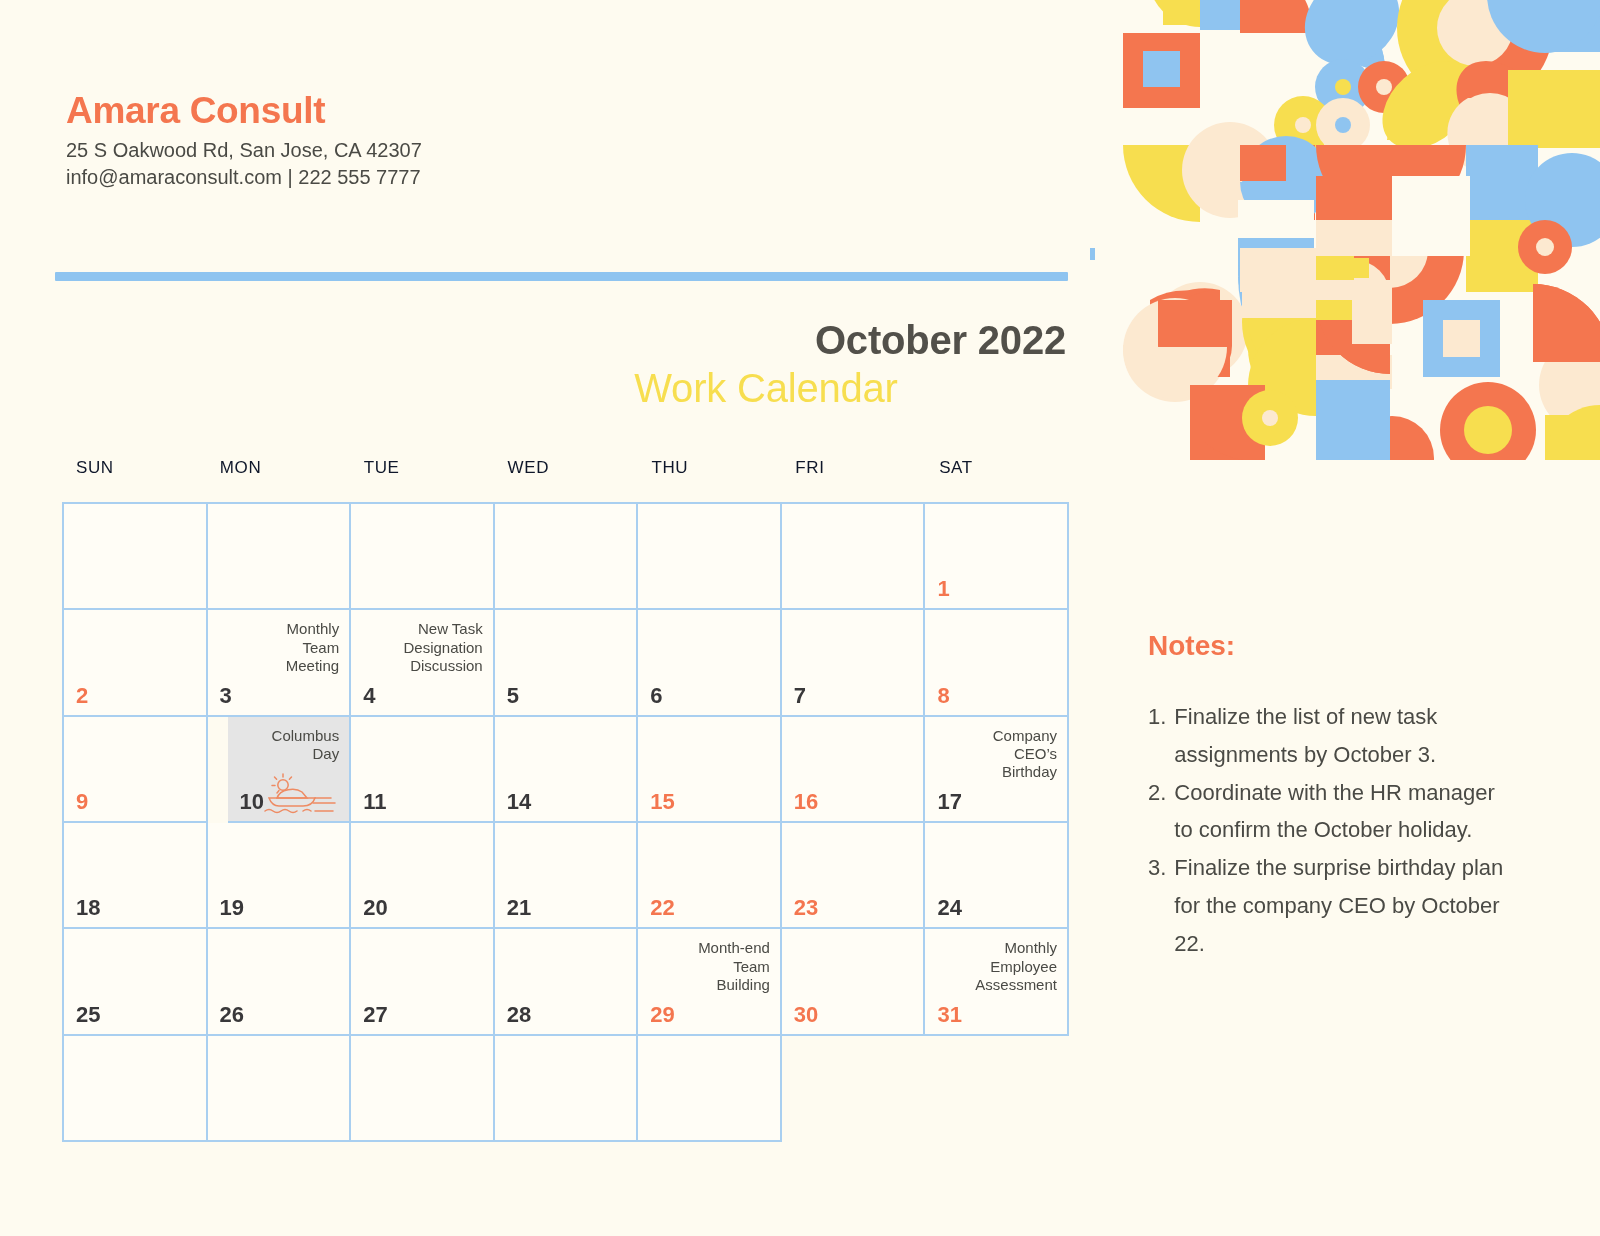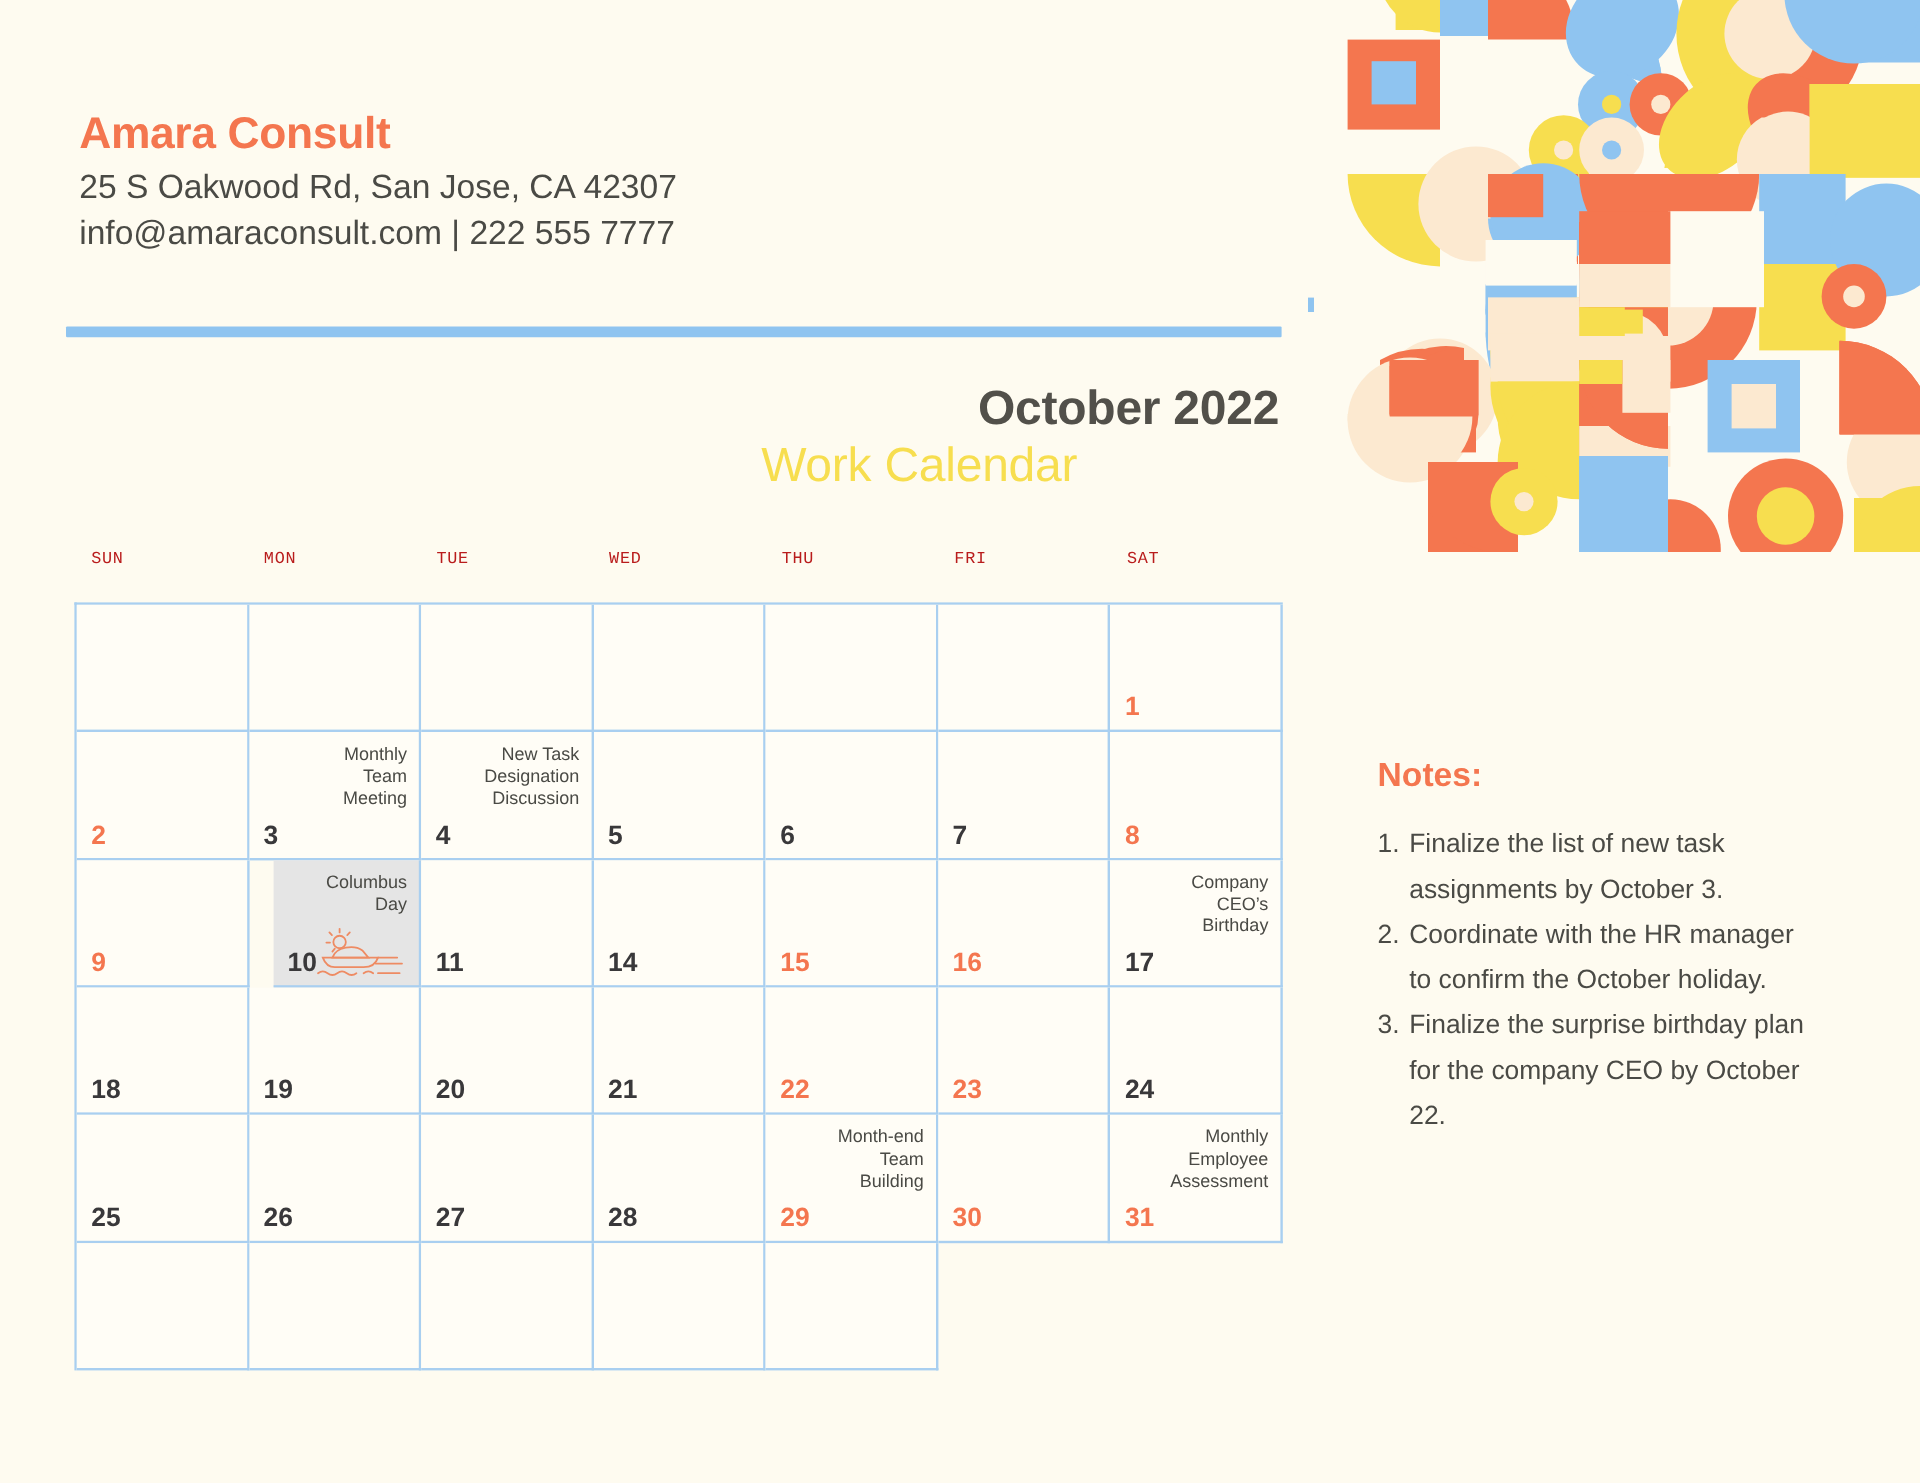--- a/index.html
+++ b/index.html
@@ -31,21 +31,21 @@
     width: 1000px;
   }
   #company-name {
     font-size: 37px;
     font-weight: bold;
     color: #F4764F;
     letter-spacing: -0.3px;
     line-height: 1.15;
   }
   #company-address, #company-contact {
-    font-size: 28px;
+    font-size: 20px;
     color: #4A4A45;
     line-height: 1.38;
     margin-top: 4px;
   }
   #company-contact { margin-top: 0px; }
 
   #divider {
     position: absolute;
     left: 55px;
     top: 272px;
@@ -81,25 +81,24 @@
   
   #weekday-row {
     position: absolute;
     left: 62px;
     top: 458px;
     width: 1007px;
     display: flex;
   }
   .weekday {
     flex: 1 1 0;
-    font-size: 14px;
-    color: #b91c1c;
+    font-size: 17px;
+    color: #0f172a;
     letter-spacing: 0.6px;
     padding-left: 14px;
-    font-family: Liberation Mono, monospace;
   }
 
   
   #calendar-grid {
     position: absolute;
     left: 62px;
     top: 502px;
     width: 1007px;
     height: 640px;
     display: grid;
@@ -154,21 +153,21 @@
   #notes {
     position: absolute;
     left: 1148px;
     top: 630px;
     width: 360px;
   }
   #notes-title {
     font-size: 28px;
     font-weight: bold;
     color: #F4764F;
-    margin-bottom: 22px;
+    margin-bottom: 36px;
   }
   .note-item {
     display: flex;
     font-size: 22px;
     color: #4A4A45;
     line-height: 1.72;
     margin-bottom: 0px;
   }
   .note-num {
     flex: 0 0 auto;

